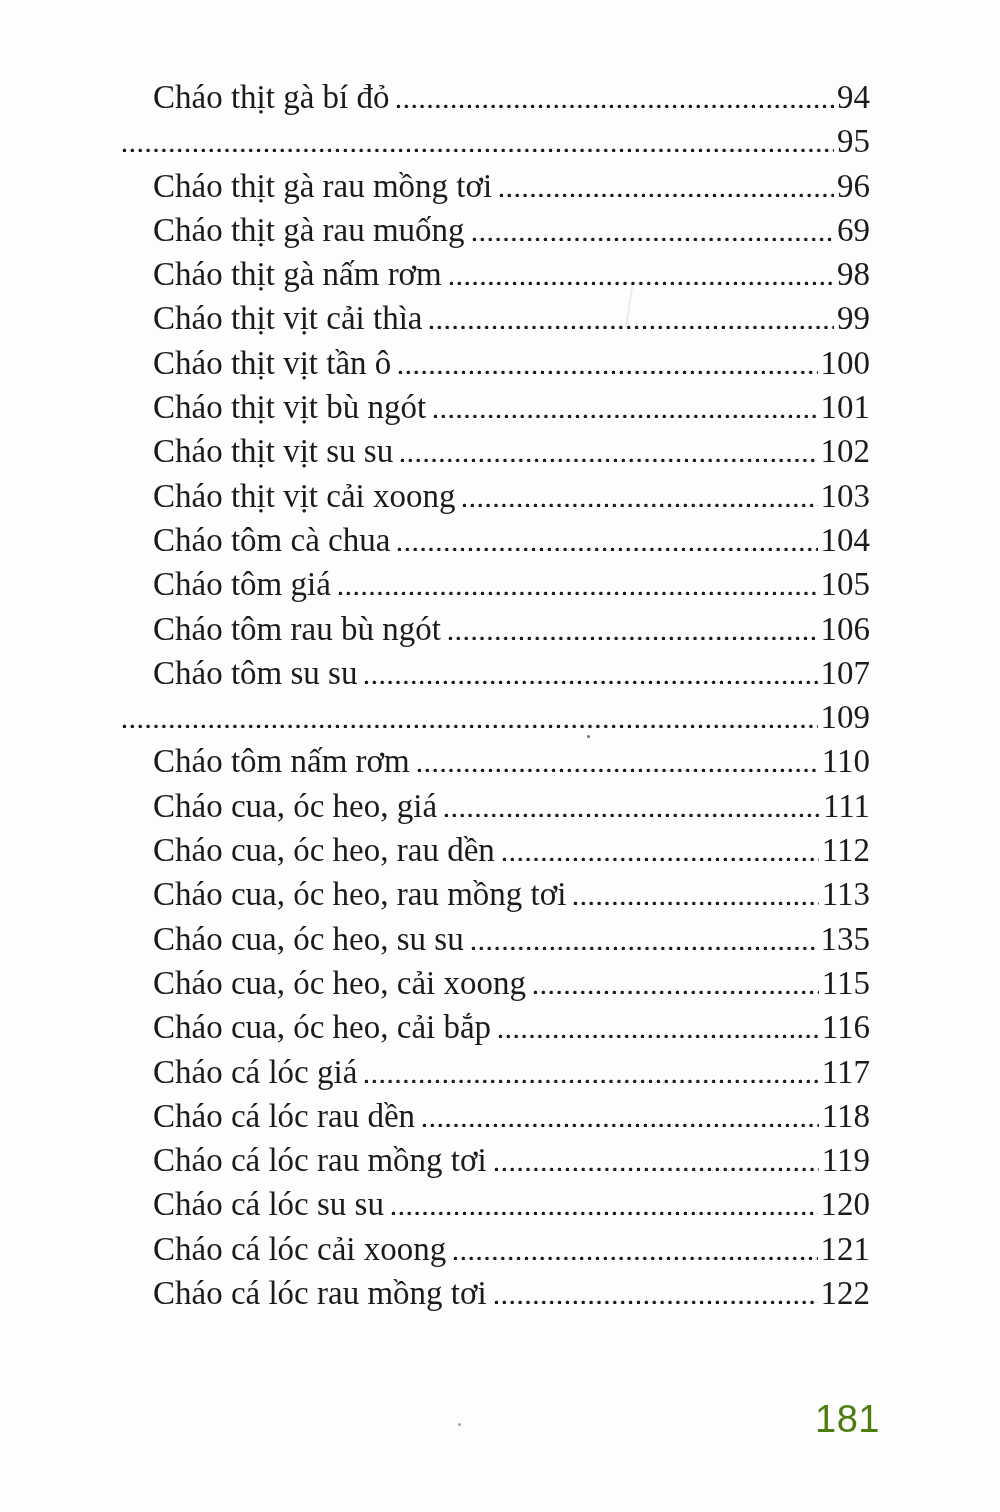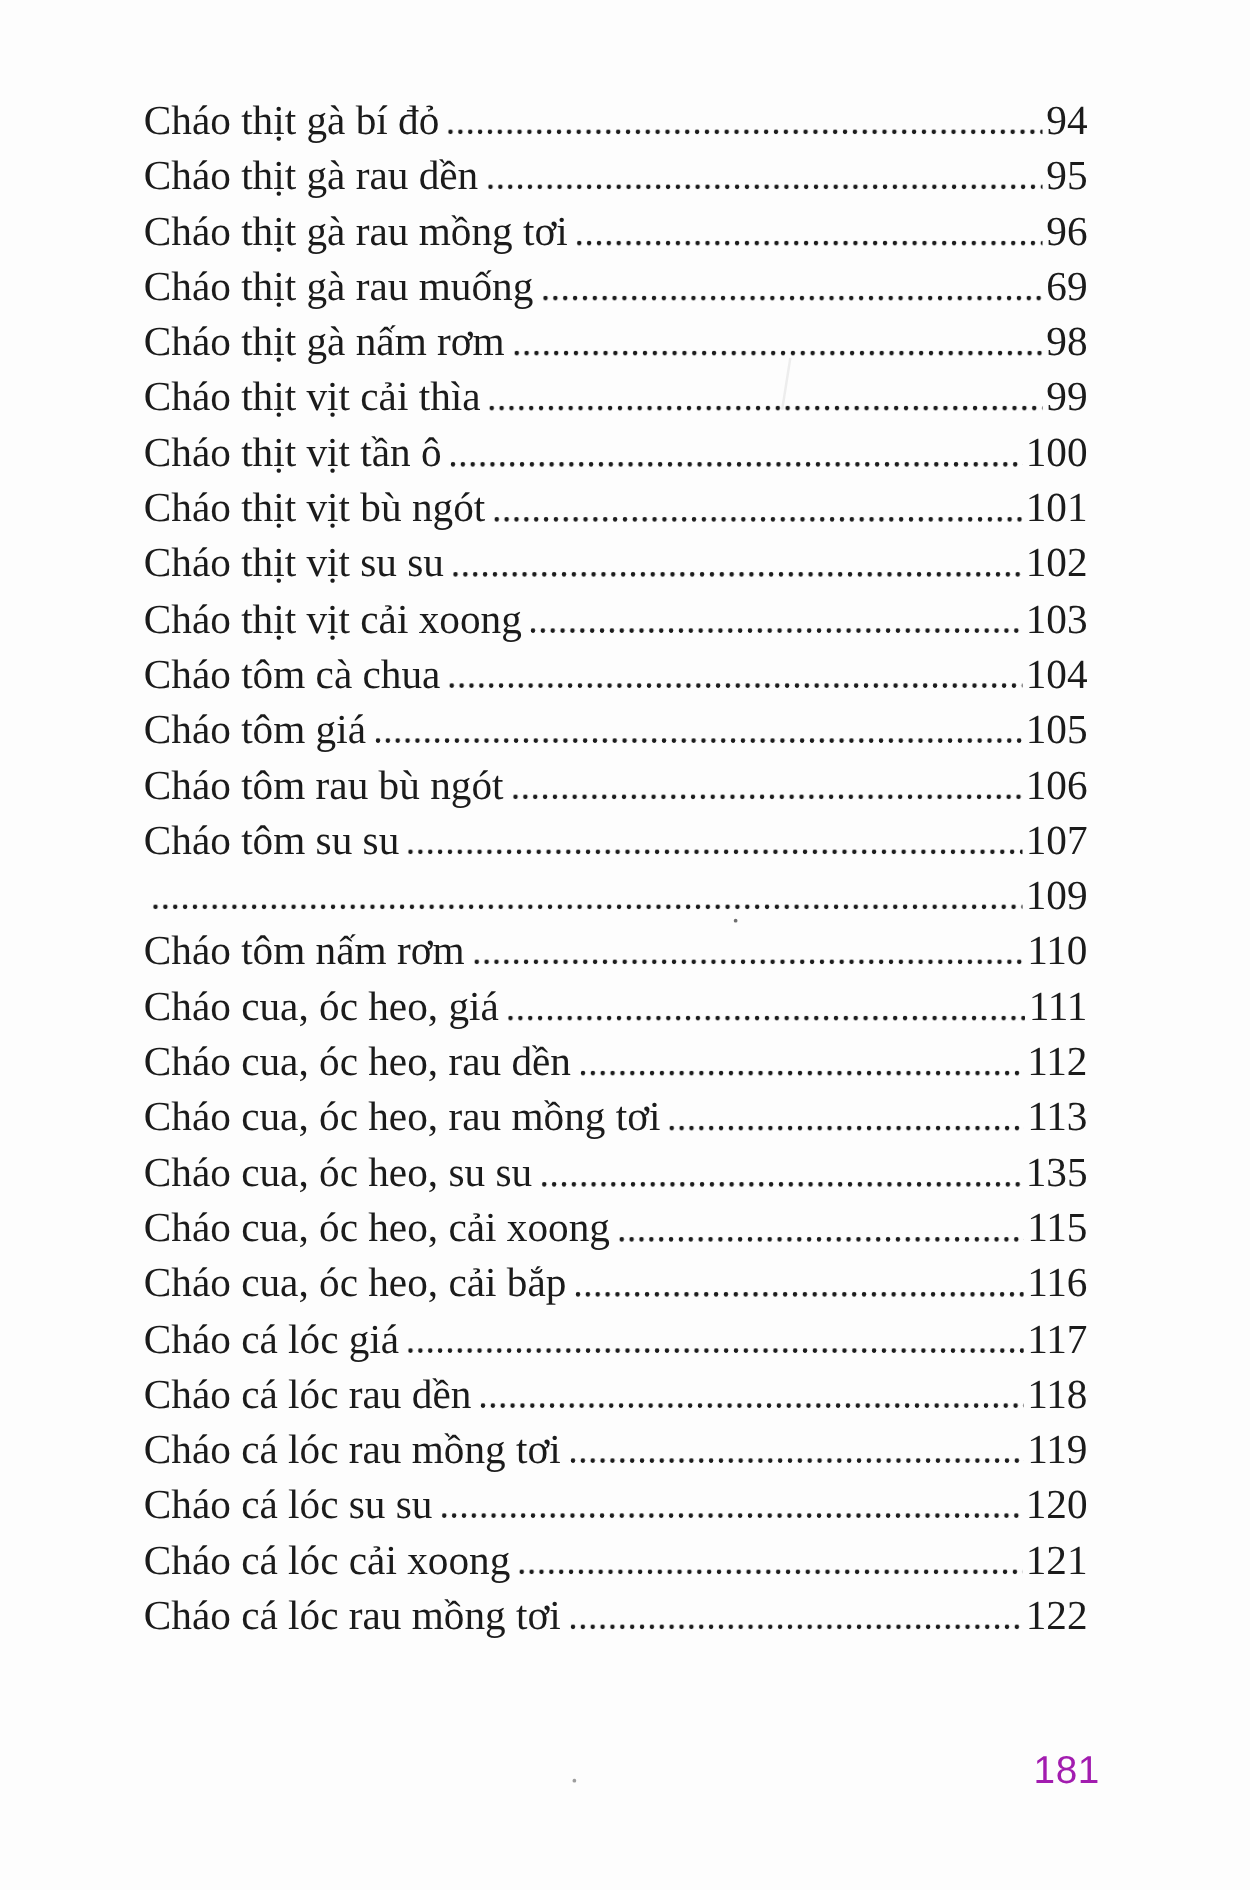--- a/index.html
+++ b/index.html
@@ -18,21 +18,21 @@
     left: 115px;
     width: 755px;
   }
   .row {
     display: flex;
     align-items: baseline;
     height: 44.3px;
     line-height: 44.3px;
     font-size: 33px;
   }
-  .title { white-space: nowrap; }
+  .title { white-space: nowrap; margin-left: 38px; }
   .leader {
     flex: 1;
     position: relative;
     margin: 0 3px 0 7px;
     min-width: 20px;
   }
   .leader::after {
     content: "";
     position: absolute;
     left: 0;
@@ -42,23 +42,23 @@
     background-image: radial-gradient(circle at 2.4px 2.4px, #1c1c1c 1.55px, rgba(0,0,0,0) 2.1px);
     background-size: 7.9px 5px;
     background-repeat: repeat-x;
   }
   .num { white-space: nowrap; text-align: right; }
   .folio {
     position: absolute;
     top: 1398px;
     right: 120px;
     font-family: "Liberation Sans", "DejaVu Sans", sans-serif;
-    font-size: 31px;
+    font-size: 38px;
     letter-spacing: 0.5px;
-    color: #a21caf;
+    color: #4d7c0f;
   }
   .speck {
     position: absolute;
     border-radius: 50%;
   }
   .speck-a { left: 587px; top: 735px; width: 3px; height: 3px; background: #6f6f6f; }
   .speck-b { left: 458px; top: 1423px; width: 3px; height: 3px; background: #9d9d9d; }
   .scratch {
     position: absolute;
     left: 628px; top: 286px;
@@ -73,21 +73,20 @@
 <div class="page">
 
   <div class="toc">
     <div class="row">
       <span class="title">Cháo thịt gà bí đỏ</span>
       <span class="leader"></span>
       <span class="num">94</span>
     </div>
 
     <div class="row">
-      <span class="title">Cháo thịt gà rau dền</span>
       <span class="leader"></span>
       <span class="num">95</span>
     </div>
 
     <div class="row">
       <span class="title">Cháo thịt gà rau mồng tơi</span>
       <span class="leader"></span>
       <span class="num">96</span>
     </div>
 

